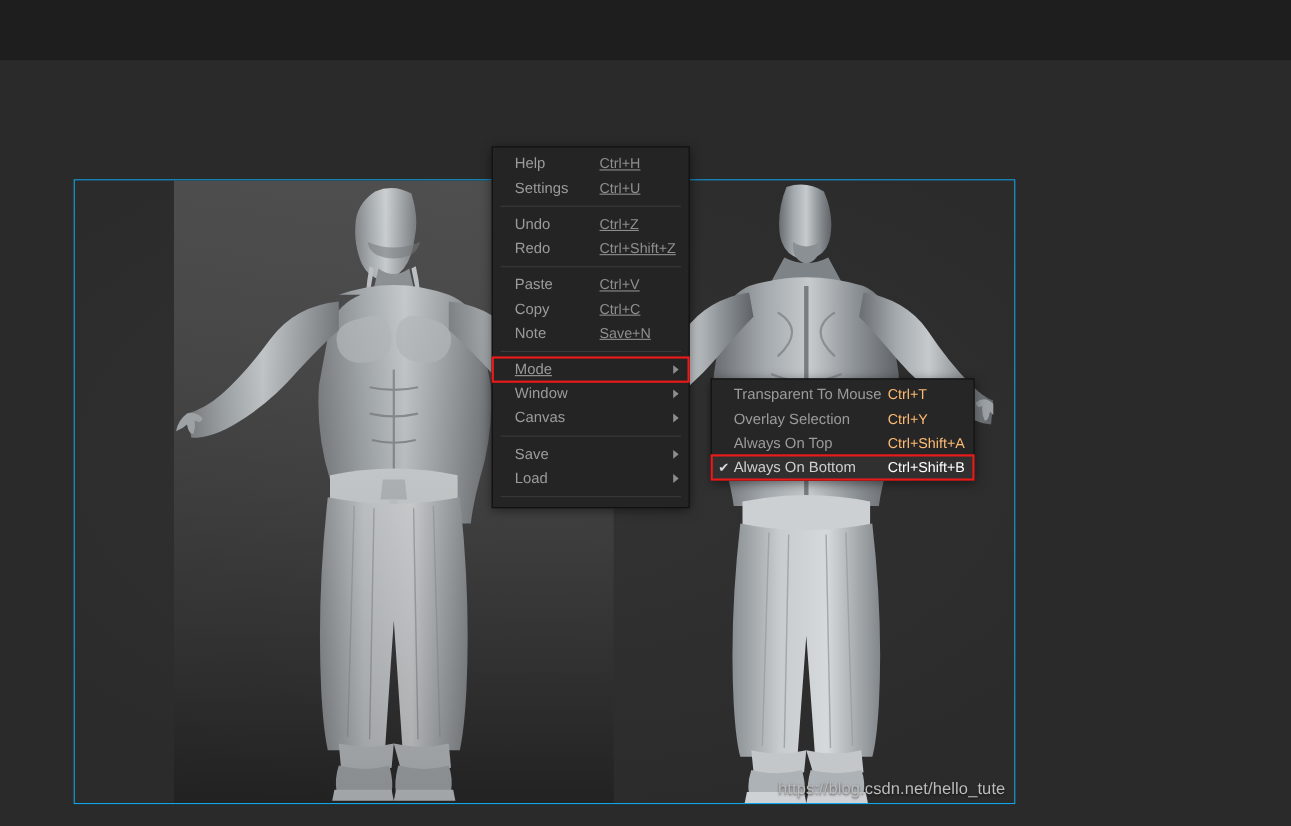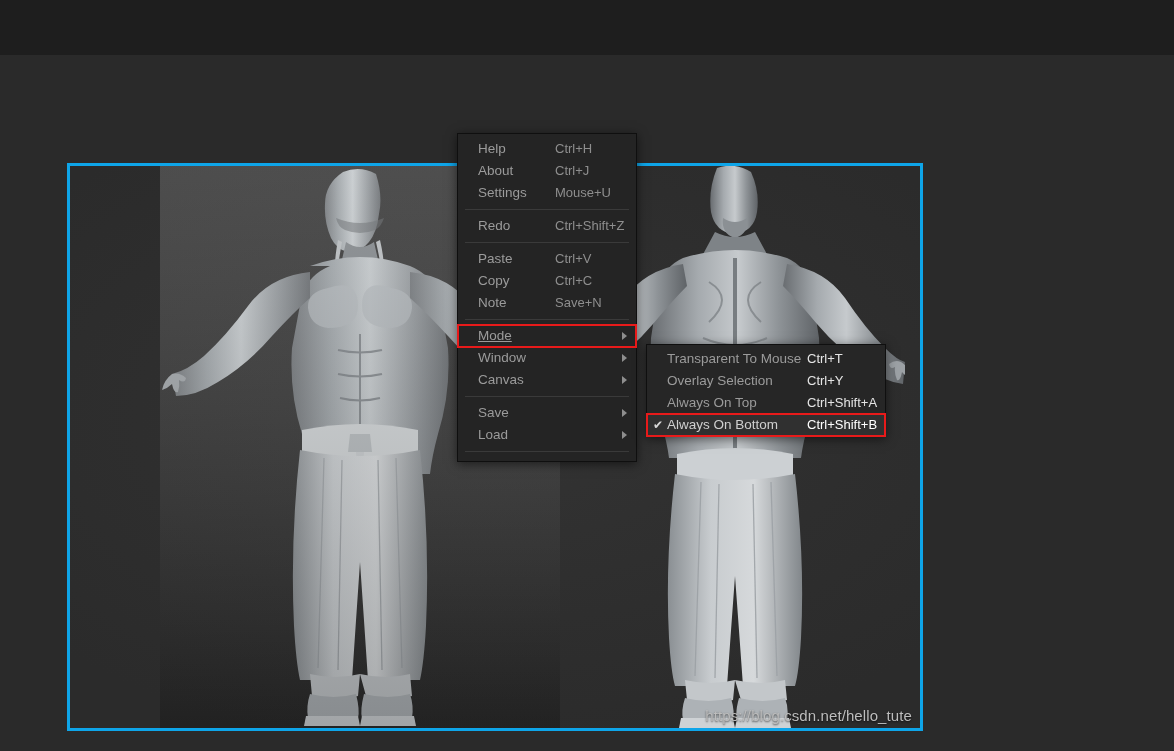--- a/index.html
+++ b/index.html
@@ -29,21 +29,21 @@
     width: 1174px; height: 696px;
     background: #2a2a2a;
   }
 
   
   #canvas-frame {
     position: absolute;
     left: 67px; top: 163px;
     width: 856px; height: 568px;
     background: #2e2e2e;
-    border: 3px solid #0ea5e9;
+    border: 1px solid #0ea5e9;
     box-sizing: border-box;
     overflow: hidden;
   }
   #canvas-scene {
     position: absolute;
     inset: 0;
     background:
       radial-gradient(ellipse 70% 60% at 50% 45%, #333333 0%, #2e2e2e 60%, #2b2b2b 100%);
   }
   .figure {
@@ -60,21 +60,21 @@
     color: #bdbdbd;
     letter-spacing: 0.1px;
     text-shadow: 0 1px 2px rgba(0,0,0,.65);
     z-index: 30;
     white-space: nowrap;
   }
 
   
   #context-menu {
     position: absolute;
-    left: 457px; top: 133px;
+    left: 447px; top: 133px;
     width: 180px;
     background: #242424;
     border: 1px solid #0f0f0f;
     box-sizing: border-box;
     padding: 4px 0;
     z-index: 20;
     box-shadow: 0 2px 10px rgba(0,0,0,.55);
   }
   .menu-item {
     position: relative;
@@ -90,20 +90,21 @@
   }
   .menu-item .mi-label { flex: 0 0 auto; }
   .menu-item .mi-accel {
     color: #8e8e8e;
     font-size: 13px;
     text-align: left;
   }
   #context-menu .mi-accel {
     position: absolute;
     left: 97px;
+    text-decoration: underline;
   }
   .menu-item .mi-arrow {
     position: absolute;
     right: 9px;
     width: 0; height: 0;
     border-left: 5px solid #8e8e8e;
     border-top: 4px solid transparent;
     border-bottom: 4px solid transparent;
   }
   .menu-sep {
@@ -139,21 +140,21 @@
     align-items: center;
     padding-left: 20px;
     font-size: 13.5px;
     color: #9b9b9b;
     box-sizing: border-box;
     white-space: nowrap;
   }
   .sub-item .si-accel {
     position: absolute;
     left: 160px;
-    color: #e5e5e5;
+    color: #fdba74;
     font-size: 13px;
   }
   .sub-item .si-check {
     position: absolute;
     left: 6px;
     font-size: 12px;
     color: #d8d8d8;
   }
   .sub-item.checked {
     background: #303030;
@@ -362,28 +363,28 @@
     <div id="watermark">https://blog.csdn.net/hello_tute</div>
   </div>
 </div>
 
 <div id="context-menu">
     <div class="menu-item">
       <span class="mi-label">Help</span>
       <span class="mi-accel">Ctrl+H</span>
     </div>
     <div class="menu-item">
-      <span class="mi-label">About</span>
-      <span class="mi-accel">Ctrl+J</span>
-    </div>
-    <div class="menu-item">
       <span class="mi-label">Settings</span>
-      <span class="mi-accel">Mouse+U</span>
+      <span class="mi-accel">Ctrl+U</span>
     </div>
     <div class="menu-sep"></div>
+    <div class="menu-item">
+      <span class="mi-label">Undo</span>
+      <span class="mi-accel">Ctrl+Z</span>
+    </div>
     <div class="menu-item">
       <span class="mi-label">Redo</span>
       <span class="mi-accel">Ctrl+Shift+Z</span>
     </div>
     <div class="menu-sep"></div>
     <div class="menu-item">
       <span class="mi-label">Paste</span>
       <span class="mi-accel">Ctrl+V</span>
     </div>
     <div class="menu-item">

